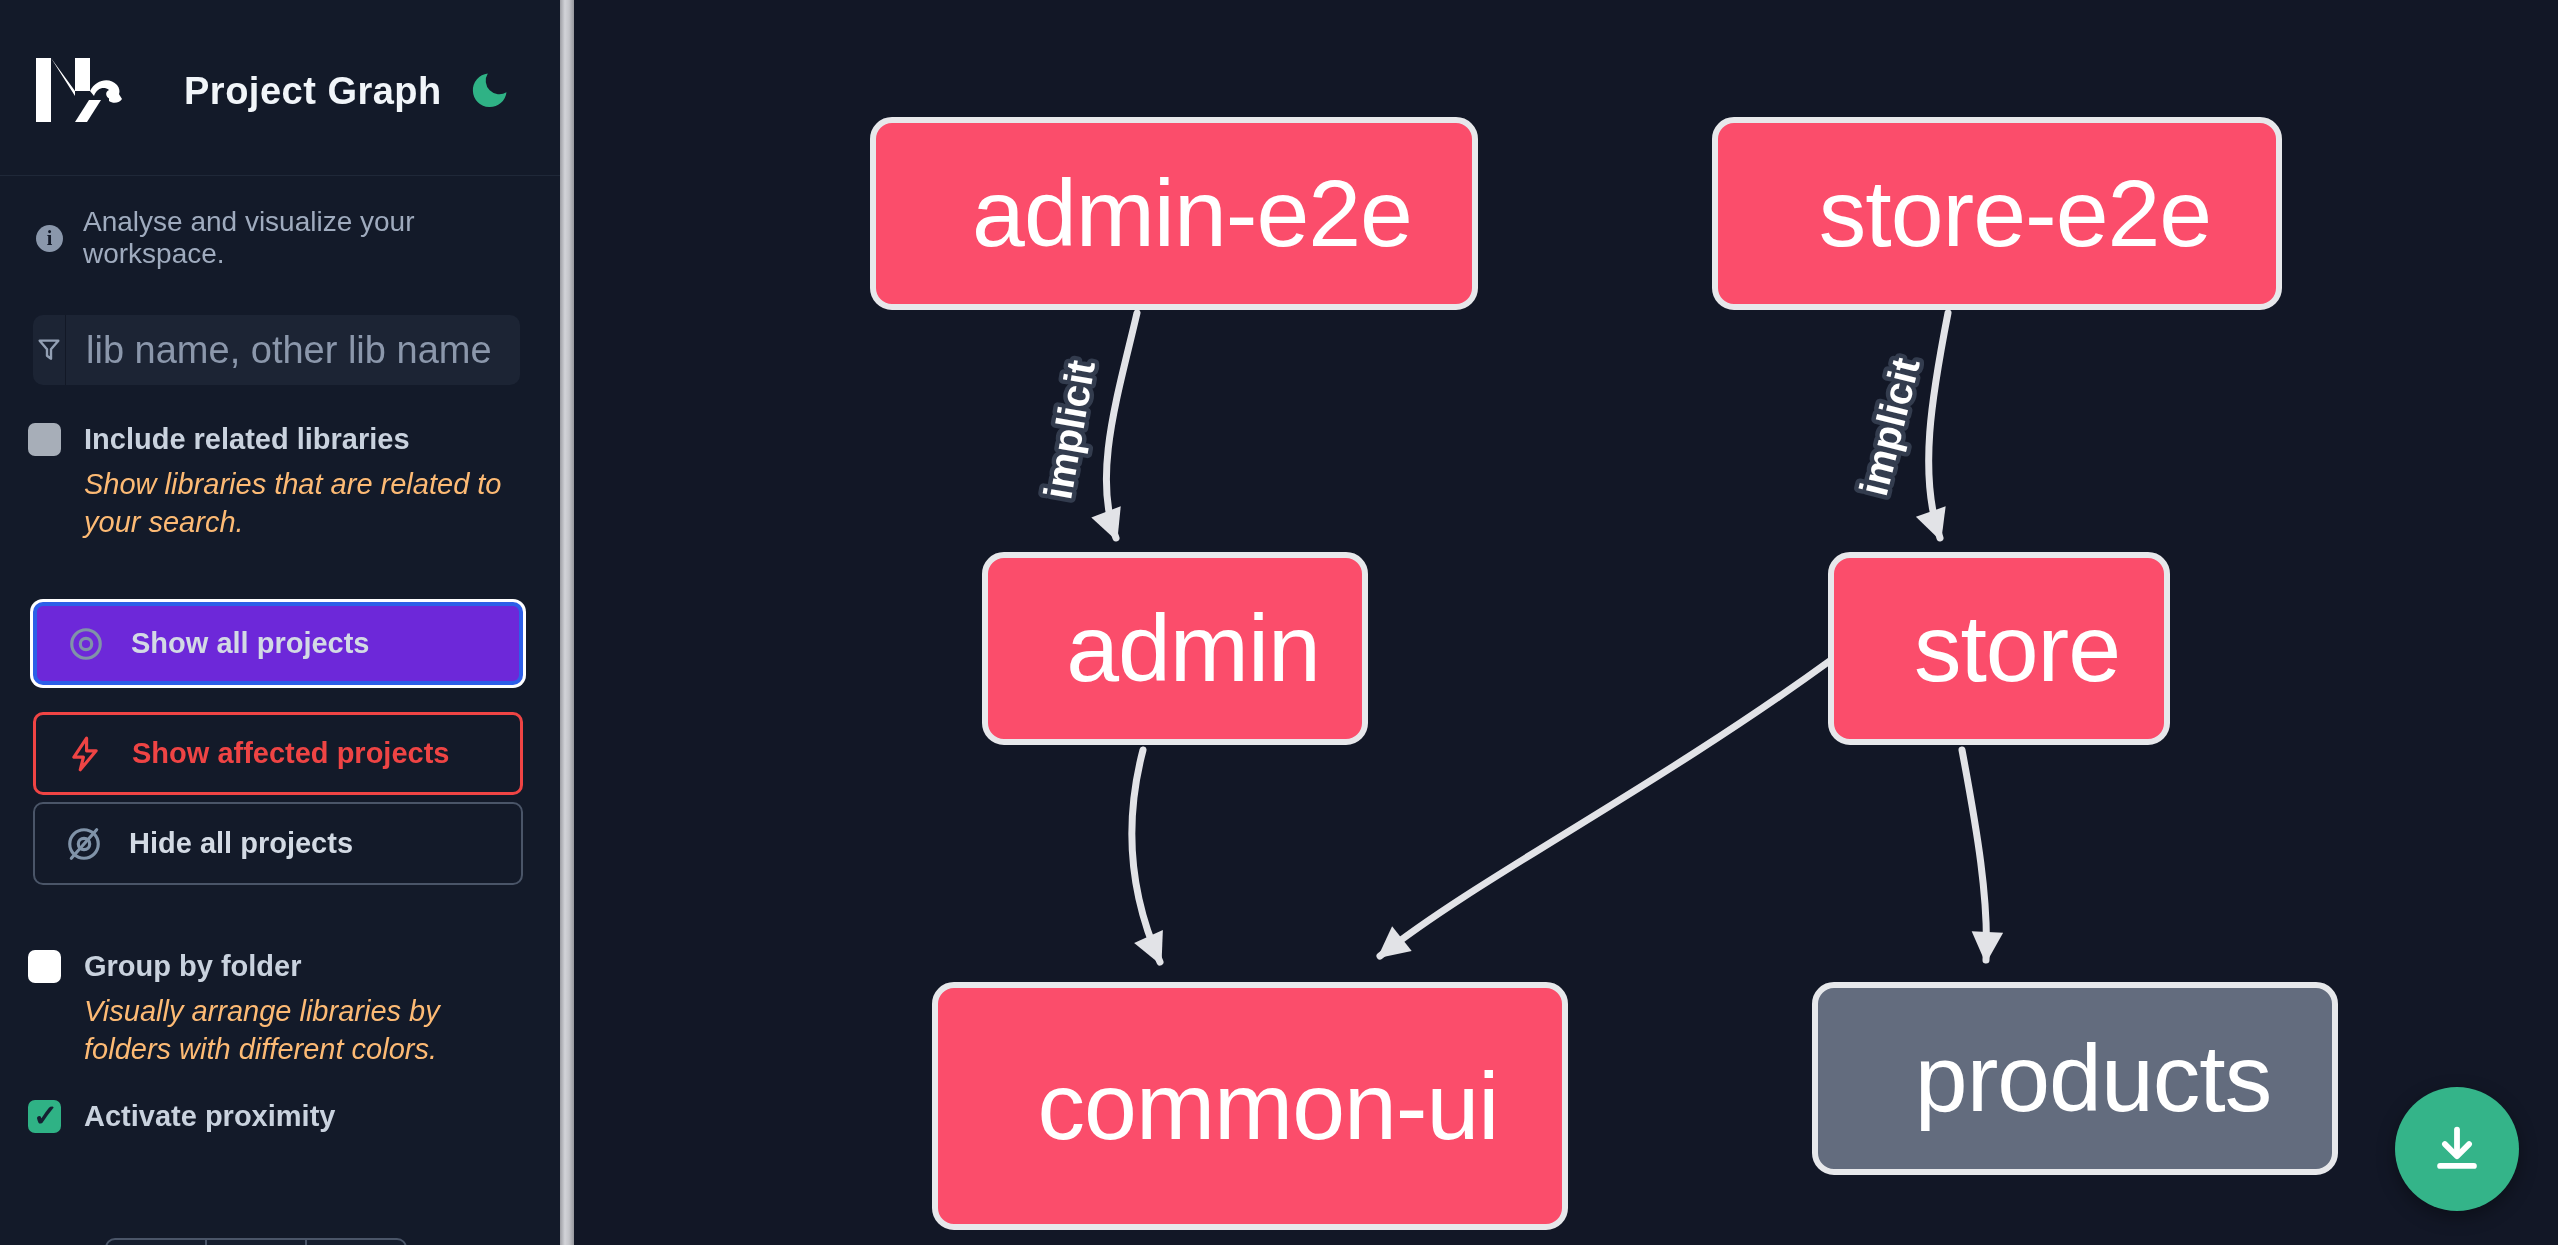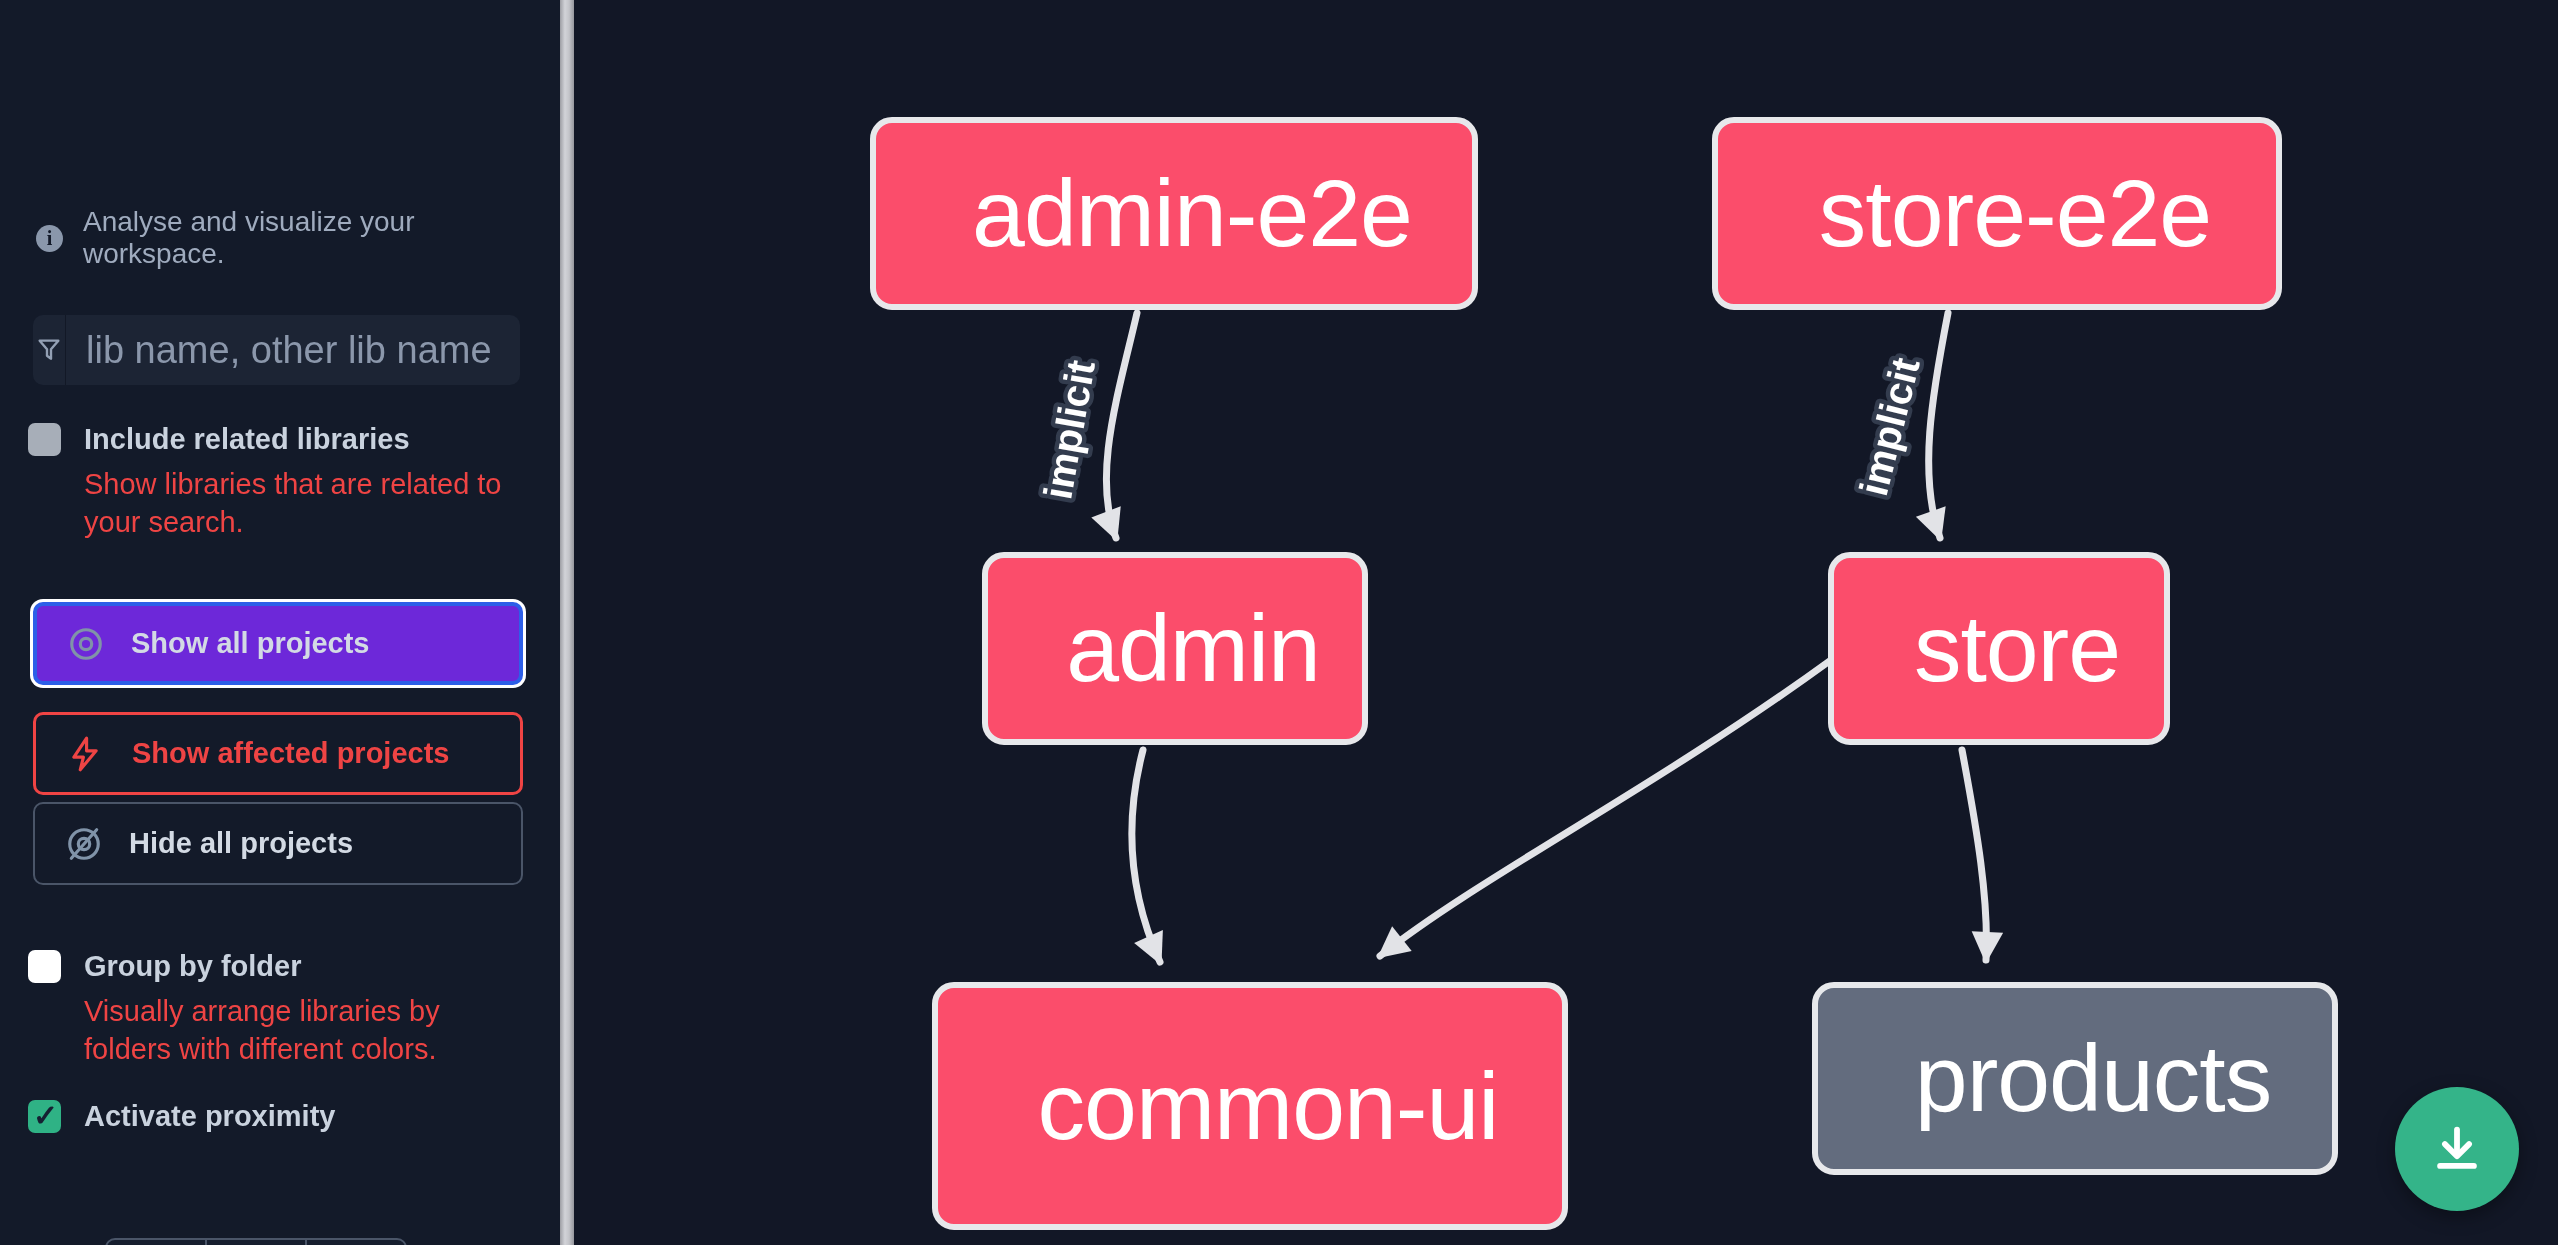--- a/index.html
+++ b/index.html
@@ -45,21 +45,21 @@
   }
   .checkbox.white{background:#ffffff;}
   .checkbox.checked{background:#2fb285;}
   .checkbox.checked::after{
     content:"✓";position:absolute;left:5px;top:-2px;font-size:30px;font-weight:900;color:#152032;
   }
   .toggle-label{
     position:absolute;left:56px;top:0;font-size:29px;font-weight:700;color:#c9d2de;white-space:nowrap;
   }
   .toggle-desc{
-    position:absolute;left:56px;top:42px;font-size:29px;line-height:38px;color:#ef4444;width:430px;
+    position:absolute;left:56px;top:42px;font-size:29px;line-height:38px;color:#fdba74;width:430px;font-style:italic;
   }
   .side-btn{
     position:absolute;left:33px;width:490px;height:83px;border-radius:10px;
     background:transparent;border:2px solid #4a5568;display:flex;align-items:center;gap:26px;
     padding:0 0 0 30px;box-sizing:border-box;cursor:pointer;font-family:"Liberation Sans",sans-serif;
   }
   .side-btn .btn-label{font-size:29px;font-weight:700;color:#d3dae4;}
   .side-btn.focused{border:4px solid #2d5fe8;box-shadow:0 0 0 3px #ffffff;background:#6d28d9;}
   .side-btn.affected{border:3px solid #ef4444;gap:28px;}
   .side-btn.affected .btn-label{color:#ef4444;}
@@ -126,20 +126,40 @@
     <svg width="58" height="58" viewBox="0 0 24 24" fill="none" stroke="#ffffff" stroke-width="2.4" stroke-linecap="round" stroke-linejoin="round">
       <path d="M12 4 v10"></path>
         <path d="M7 10 l5 5 5-5"></path>
         <path d="M5 19 h14"></path>
     </svg>
   </span>
 </button>
 
 <div class="sidebar">
 
+  <div class="sidebar-header">
+    <span class="nx-logo">
+      <svg viewBox="0 0 100 76" width="100" height="76">
+        <g fill="#ffffff">
+          <path d="M6 70 V6 h15 l24 38 V6 h15 v33 h-15 L21 6 v64 z"></path>
+          <path d="M45 70 l14-22 12 0 -14 22 z"></path>
+          <path d="M60 39 c6-12 20-14 27-6 c5 6 2 14-5 14 c-6 0-8-7-3-9 c-5-4-12-2-15 6 z"></path>
+          <path d="M79 45 c4 1 8-1 8-6 l5 8 c-2 4-9 5-13 2 z"></path>
+        </g>
+      </svg>
+    </span>
+    <span class="app-title">Project Graph</span>
+    <button class="moon-btn" title="">
+      <span style="display:flex;">
+        <svg width="44" height="44" viewBox="0 0 24 24">
+          <path d="M21 13.2 A9.2 9.2 0 1 1 10.8 3 A7.4 7.4 0 0 0 21 13.2 z" fill="#2fb285"></path>
+        </svg>
+      </span>
+    </button>
+  </div>
 
   <div class="tagline-row">
     <span class="info-icon">i</span>
     <span class="tagline">Analyse and visualize your workspace.</span>
   </div>
 
   <div class="search-box">
     <span class="search-icon-cell">
       <svg width="32" height="32" viewBox="0 0 24 24" fill="none" stroke="#93a0b4" stroke-width="1.8" stroke-linejoin="round">
         <path d="M5 5 h14 l-5.5 6.5 v7 l-3 -2.2 V11.5 z"></path>

